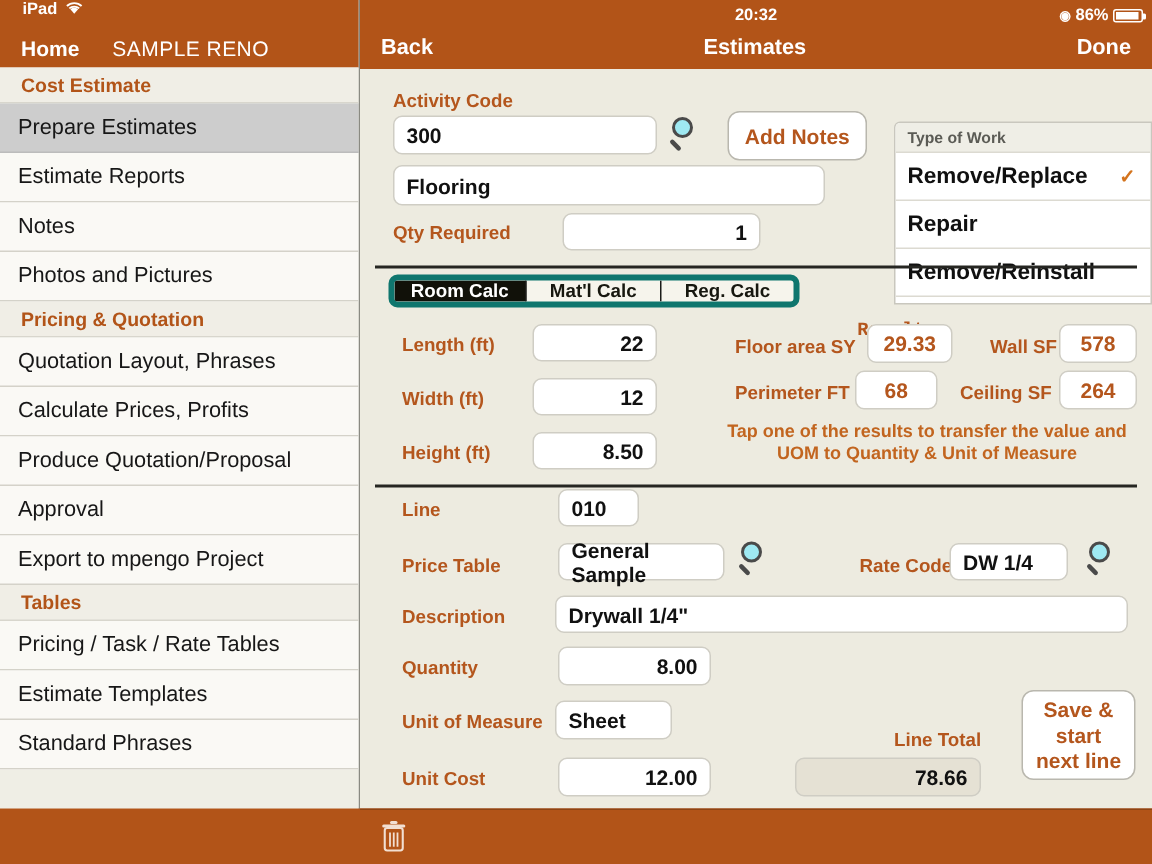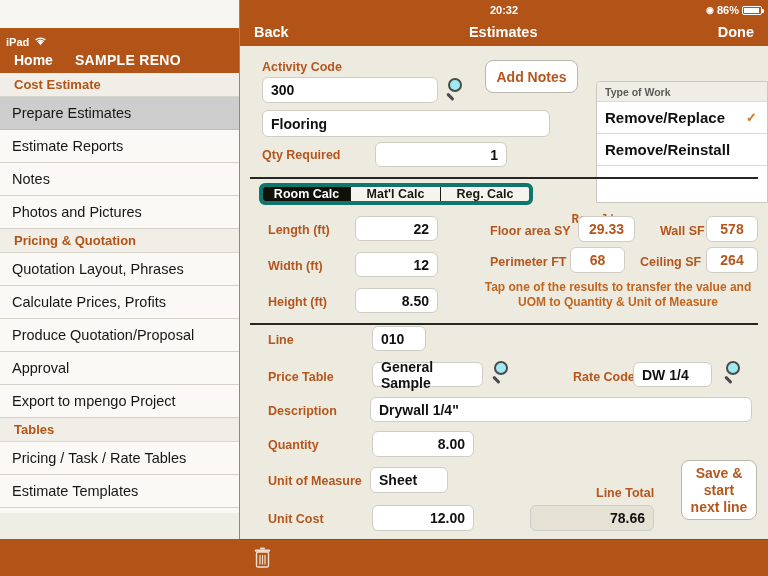--- a/index.html
+++ b/index.html
@@ -12,30 +12,30 @@
   #app { position: relative; width: 768px; height: 576px; }
 
   
   #sidebar {
     position: absolute; left: 0; top: 0; width: 240px; height: 576px;
     background: #F7F6F1;
     border-right: 1px solid #8a8a82;
   }
   .status-left {
     height: 20px; background: #B25418; color: #fff;
-    font-size: 11px; font-weight: bold; display: flex; align-items: flex-end;
-    padding-left: 6px; gap: 5px; margin-top: 28px;
+    font-size: 11px; font-weight: bold; display: flex; align-items: flex-start;
+    padding-left: 15px; gap: 5px;
   }
   .wifi-glyph { font-size: 11px; line-height: 1; }
   .side-nav {
     height: 25px; background: #B25418; color: #fff;
     display: flex; align-items: center; gap: 22px; padding: 0 14px 2px 14px;
   }
   .side-nav .home { font-size: 14px; font-weight: bold; }
-  .side-nav .proj { font-size: 14px; font-weight: bold; letter-spacing: .3px; }
+  .side-nav .proj { font-size: 14px; font-weight: normal; letter-spacing: .3px; }
 
   .sec-head {
     background: #F0EEE6; color: #B25418; font-size: 13px; font-weight: bold;
     padding: 4px 0 4px 14px; border-bottom: 1px solid #d8d6cd;
   }
   .nav-item {
     height: 33px; display: flex; align-items: center;
     padding-left: 12px; font-size: 14.5px; color: #171717;
     background: #FAF9F5; border-bottom: 1px solid #d4d2c9;
   }
@@ -213,31 +213,34 @@
     </div>
 
     <div class="content">
 
       <div class="lbl" style="position:absolute;left:22px;top:14px;">Activity Code</div>
       <div class="fld" style="position:absolute;left:22px;top:31px;width:176px;height:26px;">300</div>
       <div class="mag" style="position:absolute;left:206px;top:31px;">
           <span class="lens"></span>
           <span class="hndl"></span>
         </div>
-      <div class="btn-out" style="position:absolute;left:245px;top:14px;width:93px;height:33px;">Add Notes</div>
+      <div class="btn-out" style="position:absolute;left:245px;top:28px;width:93px;height:33px;">Add Notes</div>
       <div class="fld" style="position:absolute;left:22px;top:64px;width:288px;height:27px;">Flooring</div>
       <div class="lbl" style="position:absolute;left:22px;top:102px;">Qty Required</div>
       <div class="fld num" style="position:absolute;left:135px;top:96px;width:132px;height:25px;">1</div>
 
       <div id="tow">
         <div class="hd">Type of Work</div>
         <div id="tow-list">
             <div class="row">
               <span>Remove/Replace</span>
               <span class="chk">✓</span>
+            </div>
+            <div class="row">
+              <span>Repair</span>
             </div>
             <div class="row">
               <span>Remove/Reinstall</span>
             </div>
           </div>
       </div>
 
       <div class="hr" style="top:131px;"></div>
 
       <div class="seg" style="left:19px;top:137px;width:274px;height:22px;">

